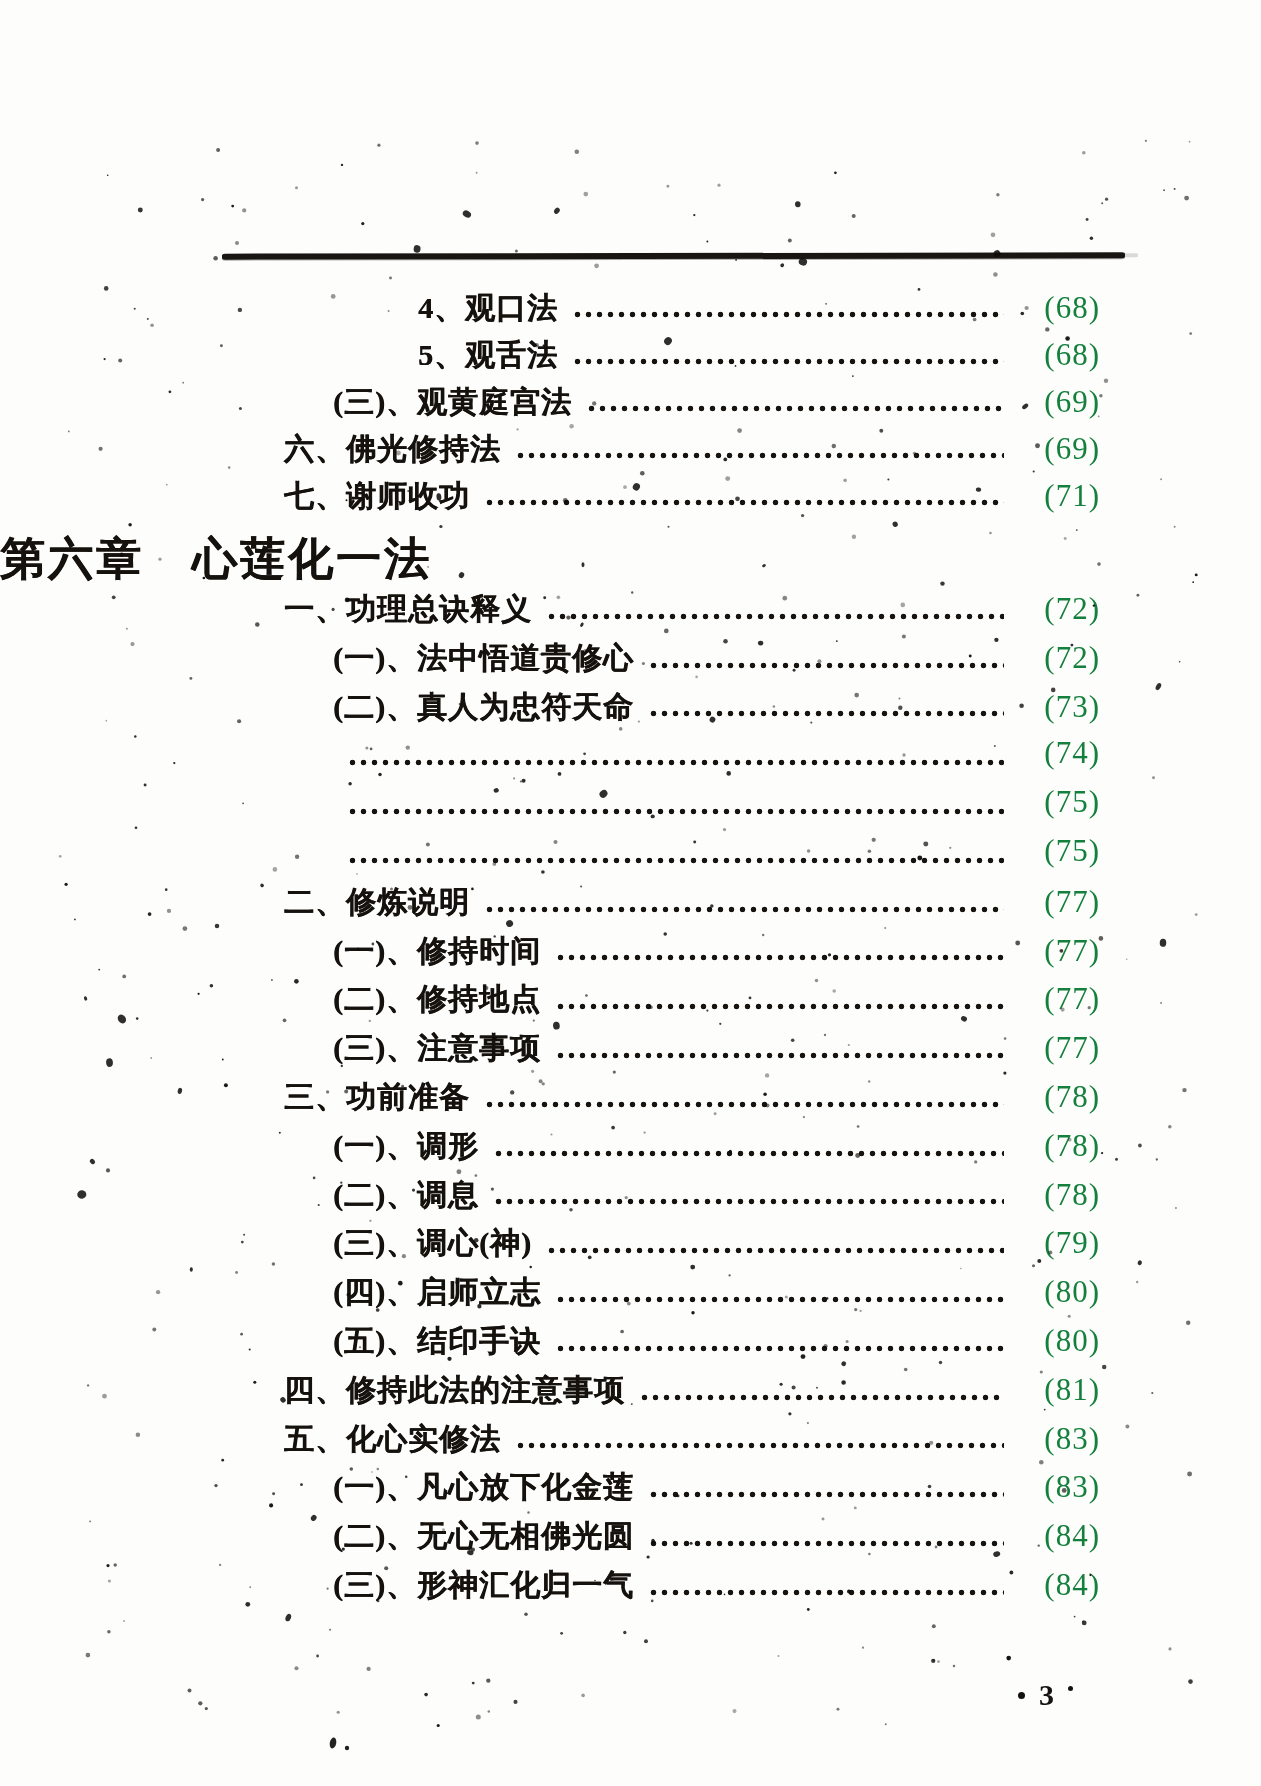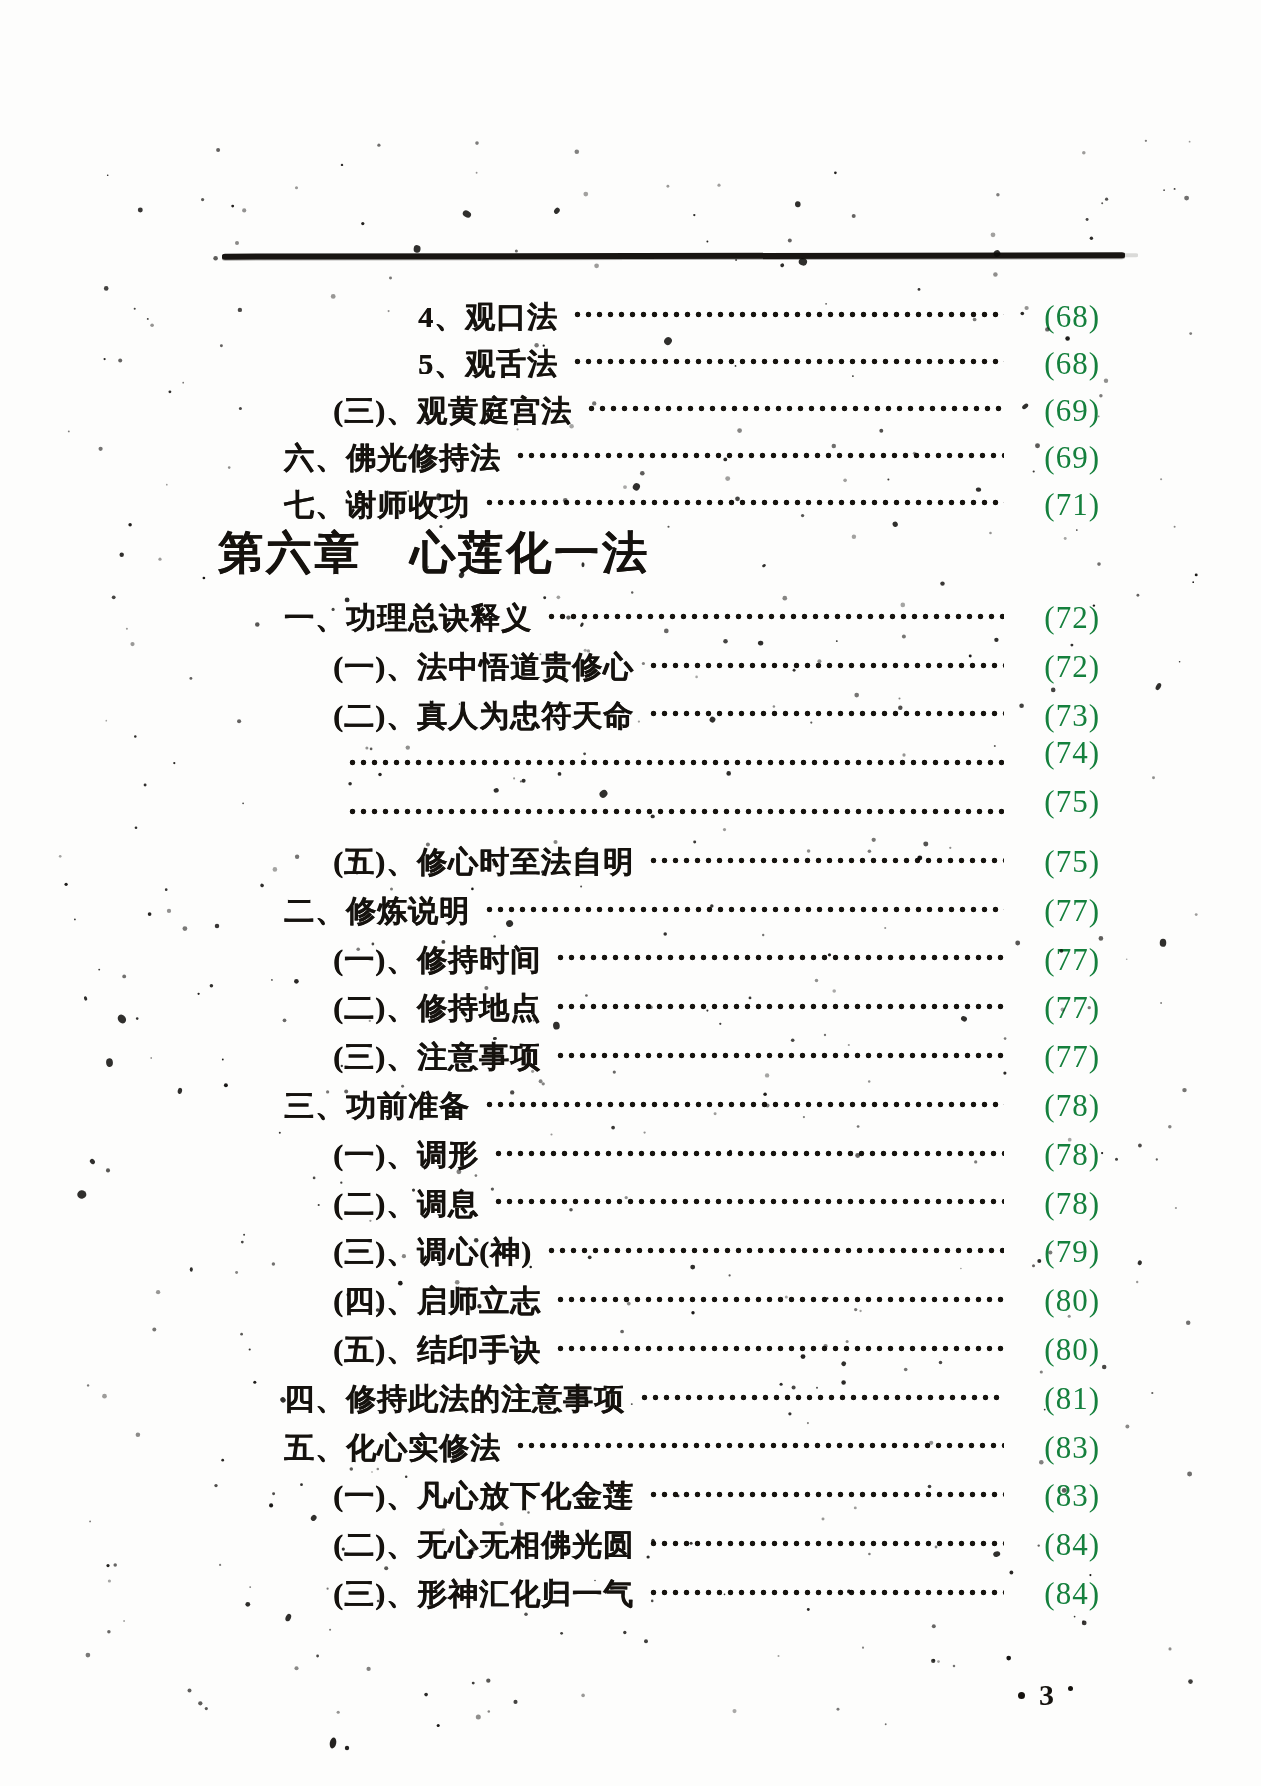--- a/index.html
+++ b/index.html
@@ -42,37 +42,35 @@
   .row {
     display: flex;
     align-items: baseline;
     padding-right: 161px;
     height: 48.8px;
     box-sizing: border-box;
   }
   .row.sec-a { height: 47px; }
   .chapter-row {
     height: 66px;
-    align-items: flex-start;
-    padding-left: 218px;
+    align-items: flex-end;
   }
   .chapter {
     font-size: 45px;
     font-weight: 700;
     letter-spacing: 3px;
     white-space: nowrap;
     text-shadow: 0.6px 0 0 #15120e;
   }
   .label {
     font-size: 30px;
     font-weight: 700;
     white-space: nowrap;
     letter-spacing: 1px;
     text-shadow: 0.5px 0 0 #15120e;
-    margin-top: 9px;
   }
   .lv1 { padding-left: 284px; }
   .lv2 { padding-left: 333px; }
   .lv3 { padding-left: 418px; }
   .leader {
     flex: 1 1 auto;
     align-self: center;
     height: 9px;
     margin: 6px 10px 0 14px;
     background-image: radial-gradient(circle, #17140f 2.5px, rgba(0,0,0,0) 3.1px);
@@ -169,21 +167,20 @@
       </div>
       <div class="row lv2 sec-b">
         <span class="leader"></span>
         <span class="pagenum">(74)</span>
       </div>
       <div class="row lv2 sec-b">
         <span class="leader"></span>
         <span class="pagenum">(75)</span>
       </div>
       <div class="row lv2 sec-b">
-        <span class="label">(五)、修心时至法自明</span>
         <span class="leader"></span>
         <span class="pagenum">(75)</span>
       </div>
       <div class="row lv1 sec-b">
         <span class="label">二、修炼说明</span>
         <span class="leader"></span>
         <span class="pagenum">(77)</span>
       </div>
       <div class="row lv2 sec-b">
         <span class="label">(一)、修持时间</span>

